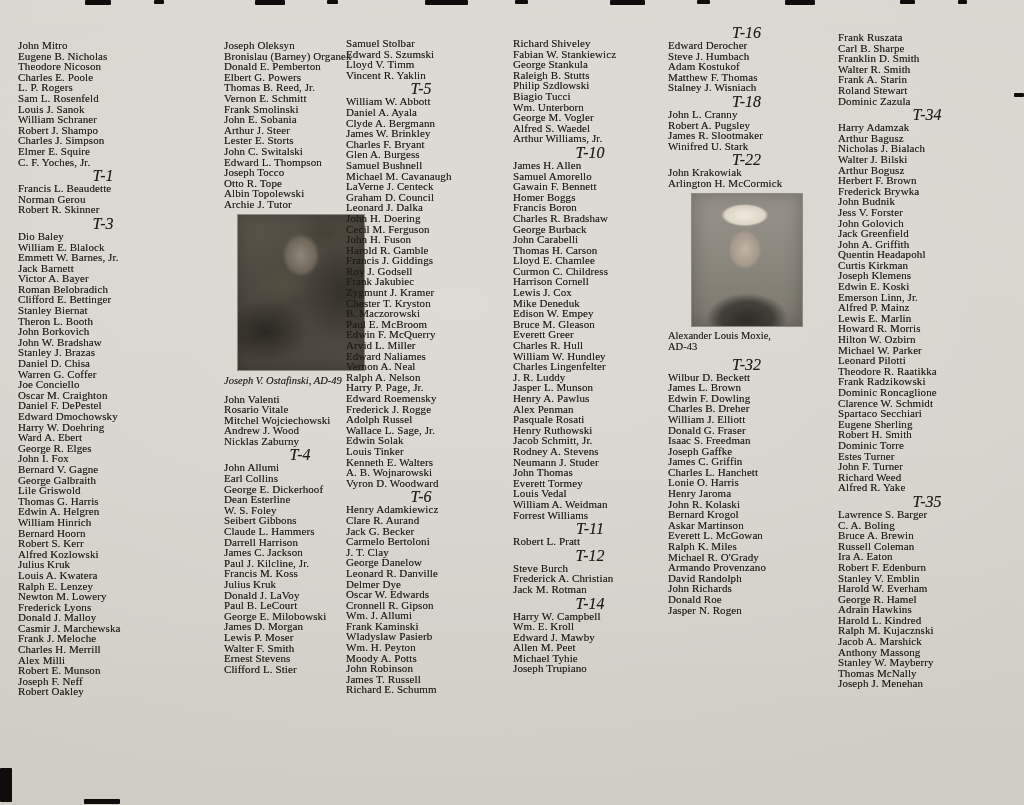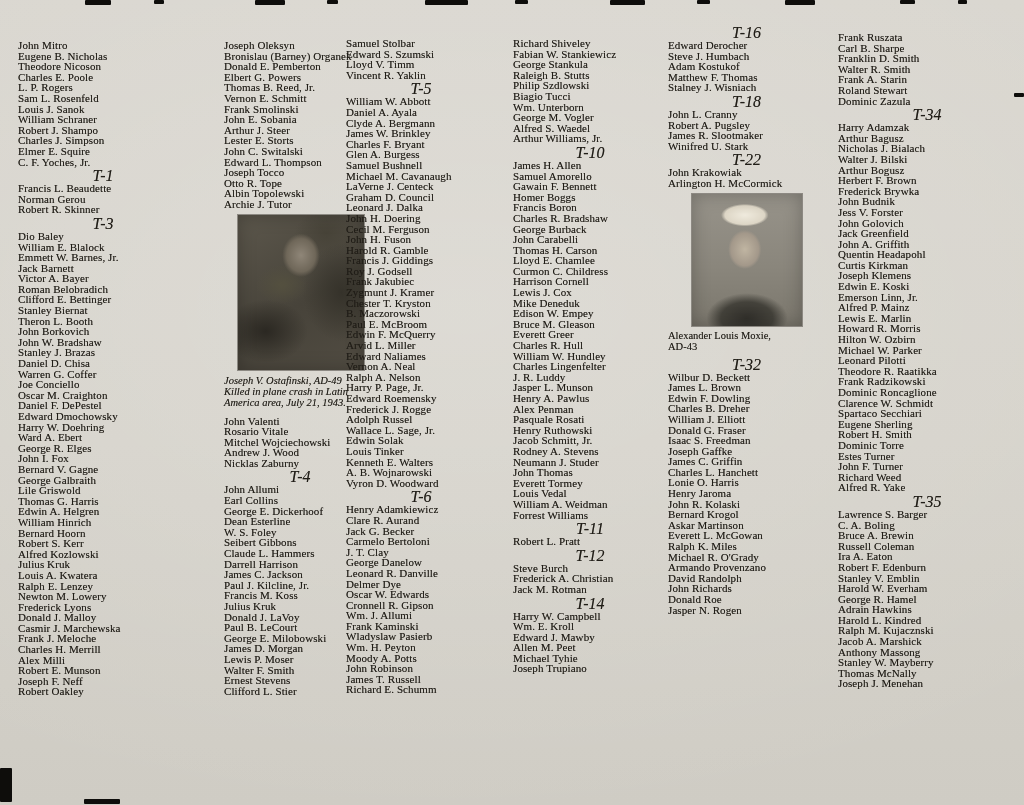--- a/index.html
+++ b/index.html
@@ -140,21 +140,20 @@
         <div class="name">Arthur J. Steer</div>
         <div class="name">Lester E. Storts</div>
         <div class="name">John C. Switalski</div>
         <div class="name">Edward L. Thompson</div>
         <div class="name">Joseph Tocco</div>
         <div class="name">Otto R. Tope</div>
         <div class="name">Albin Topolewski</div>
         <div class="name">Archie J. Tutor</div>
         <div class="photo ostafinski"></div>
         <div class="caption italic">Joseph V. Ostafinski, AD-49</div>
-        <div class="caption italic">Killed in plane crash in Latin America area, July 21, 1943.</div>
         <div class="spacer" style="height: 8px;"></div>
         <div class="name">John Valenti</div>
         <div class="name">Rosario Vitale</div>
         <div class="name">Mitchel Wojciechowski</div>
         <div class="name">Andrew J. Wood</div>
         <div class="name">Nicklas Zaburny</div>
         <div class="section-header">T-4</div>
         <div class="name">John Allumi</div>
         <div class="name">Earl Collins</div>
         <div class="name">George E. Dickerhoof</div>

